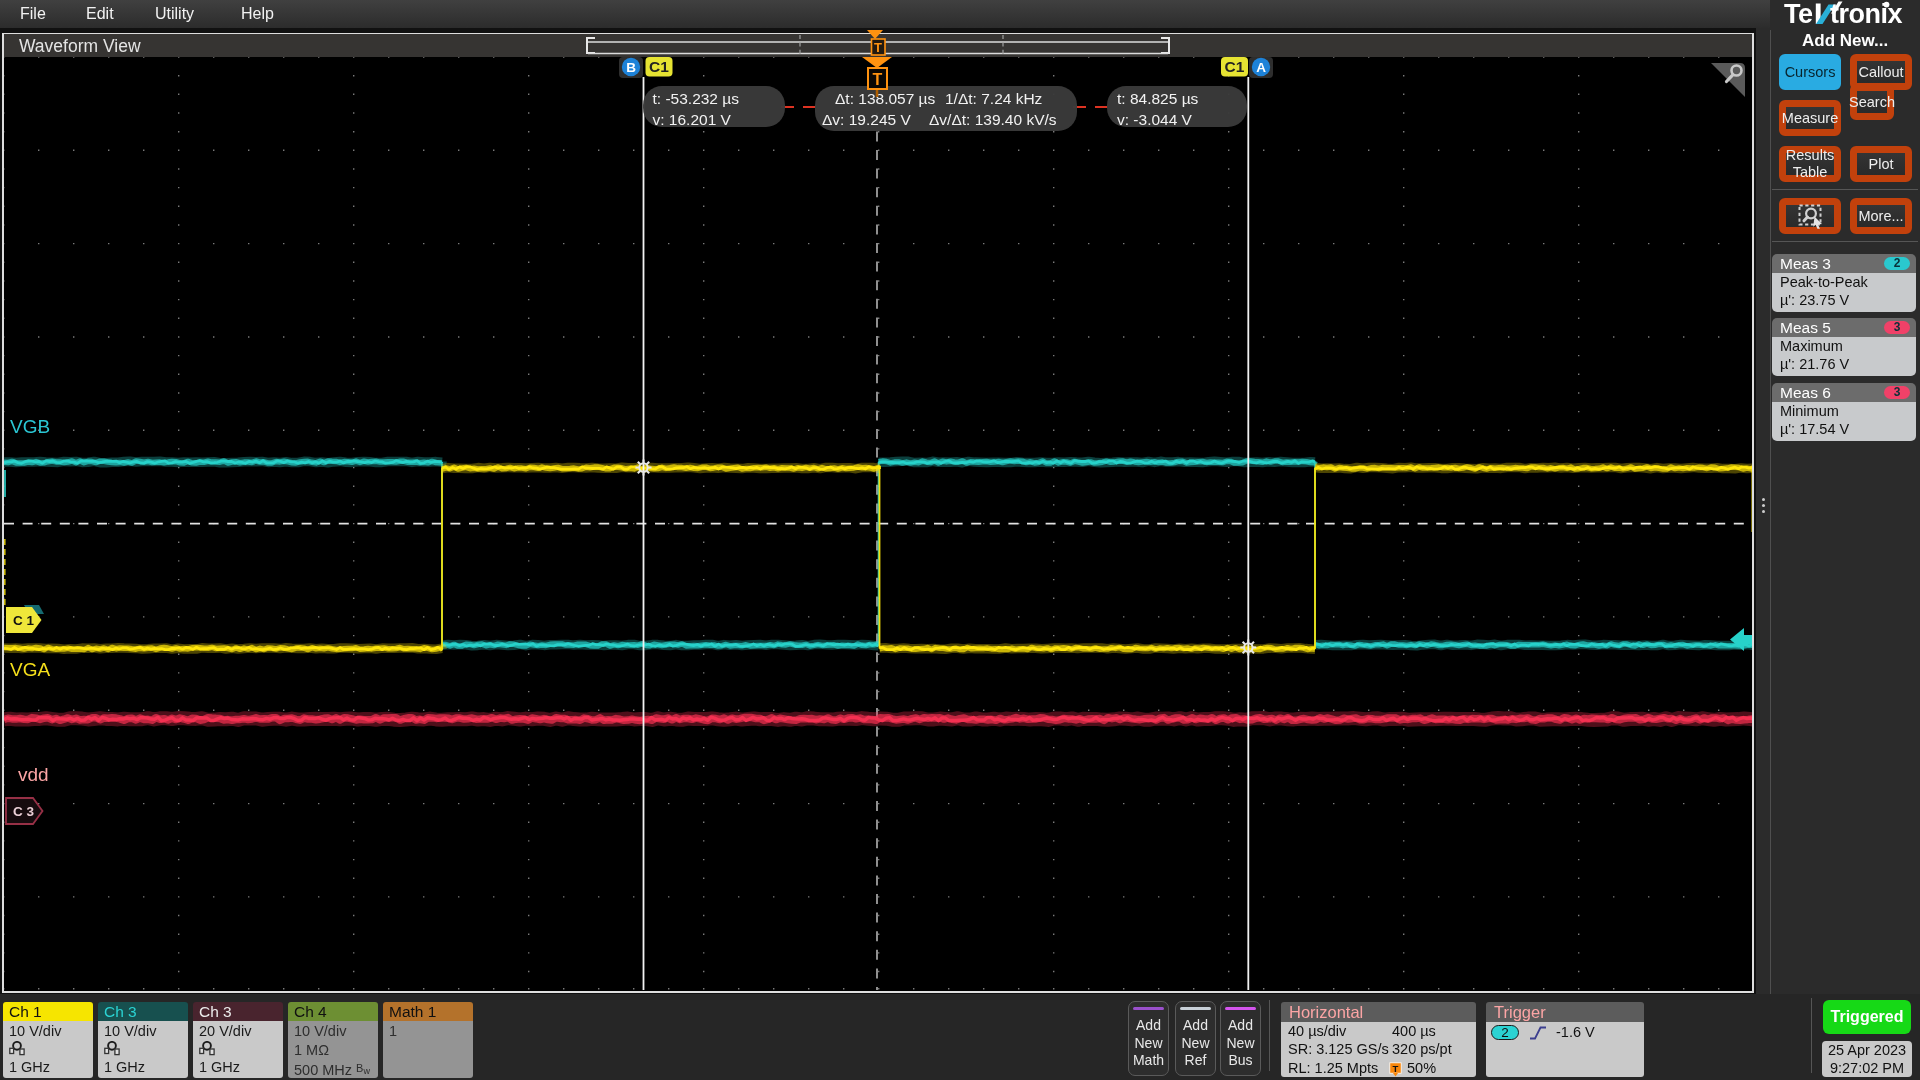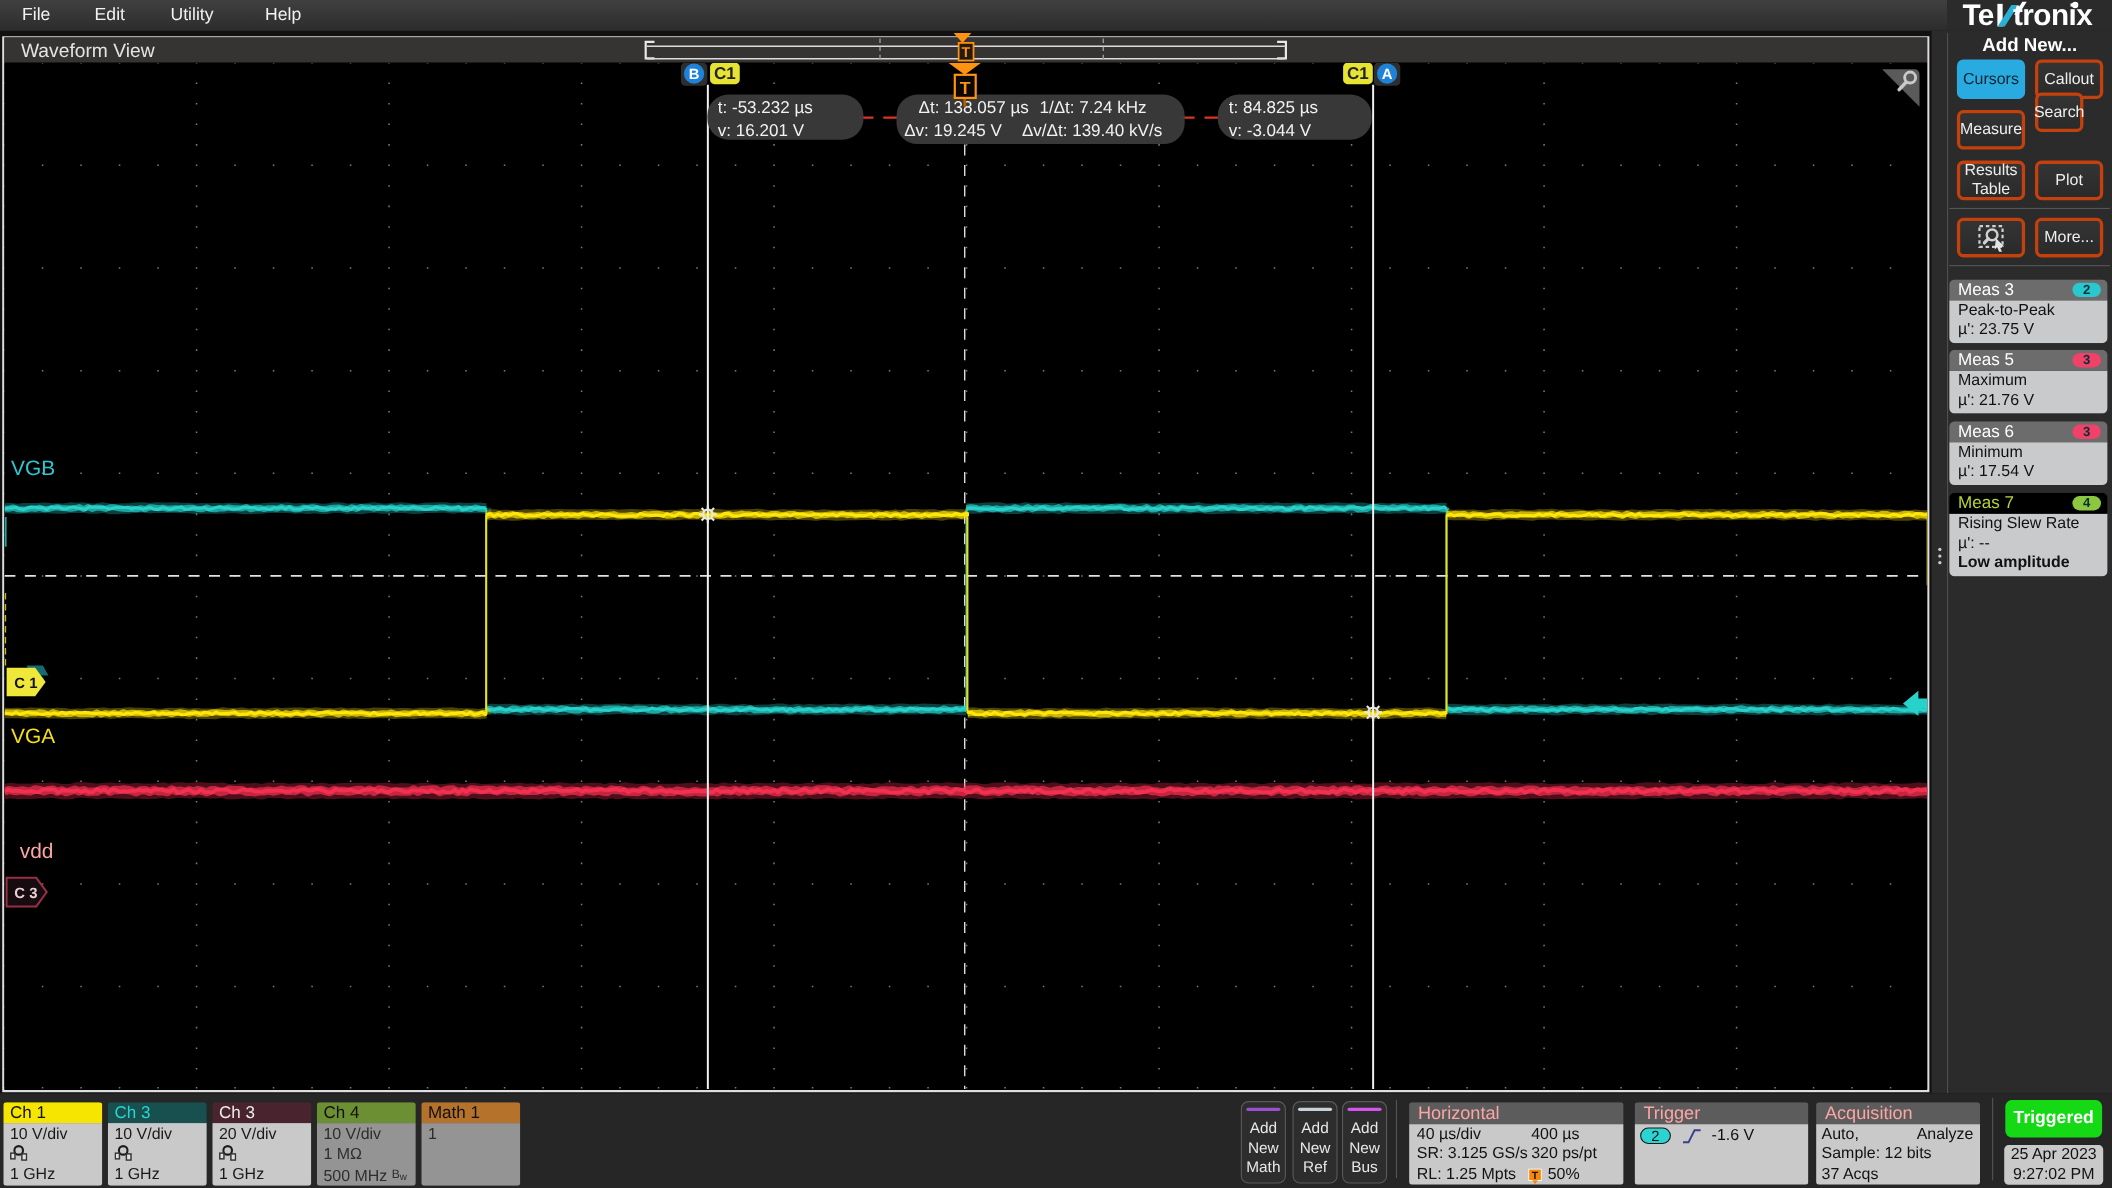--- a/index.html
+++ b/index.html
@@ -3,21 +3,21 @@
 *{margin:0;padding:0;box-sizing:border-box}
 html,body{width:1920px;height:1080px;overflow:hidden;background:#111;font-family:"Liberation Sans",sans-serif}
 .abs{position:absolute}
 #menubar{position:absolute;left:0;top:0;width:1920px;height:28px;background:linear-gradient(#404040,#2c2c2c);color:#f2f2f2;font-size:16px}
 #menubar span{position:absolute;top:5px}
 #sidebar{position:absolute;left:1756px;top:28px;width:164px;height:966px;background:#2b2b2b}
 #sidebar .vdiv{position:absolute;left:14px;top:2px;width:1px;height:964px;background:#4f4f4f}
 #wfwin{position:absolute;left:2px;top:33px;width:1752px;height:960px;background:#000;border:2px solid #dedede;border-top:1px solid #dedede}
 #titlebar{position:absolute;left:0;top:0;width:1748px;height:23px;background:#363432;color:#e4e4e4;font-size:17.5px}
 #plot{position:absolute;left:0px;top:23px;width:1748px;height:933px;background:#000;overflow:hidden}
-.btn{position:absolute;background:linear-gradient(#343434,#2a2a2a);border:3px solid #c2410c;border-radius:6px;color:#eee;display:flex;align-items:center;justify-content:center;text-align:center;font-size:14.5px}
+.btn{position:absolute;background:linear-gradient(#343434,#2a2a2a);border:7px solid #c2410c;border-radius:6px;color:#eee;display:flex;align-items:center;justify-content:center;text-align:center;font-size:14.5px}
 .meas{position:absolute;left:16px;width:144px;border-radius:5px;overflow:hidden}
 .meas .hd{height:19px;background:#6c6c6c;color:#fff;font-size:15.5px;padding-left:8px;line-height:19px;position:relative}
 .meas .bd{background:#c8cacc;color:#111;font-size:14.5px;padding:1px 0 3px 8px;line-height:17.6px}
 .badge{position:absolute;right:6px;top:3px;width:26px;height:13px;border-radius:7px;font-size:12px;color:#083038;text-align:center;line-height:13px;font-weight:bold}
 #botbar{position:absolute;left:0;top:994px;width:1920px;height:86px;background:#262626}
 .chbox{position:absolute;top:8px;width:90px;height:76px;border-radius:3px;overflow:hidden;font-size:14.5px}
 .chbox .h{height:19px;line-height:19px;padding-left:6px;font-size:15.5px}
 .chbox .b{height:57px;padding:1px 0 0 6px;line-height:18px;color:#1a1a1a}
 .addbtn{position:absolute;top:7px;width:41px;height:75px;background:#2d2d2d;border:1px solid #5a5a5a;border-radius:7px;color:#e8e8e8;font-size:14px;text-align:center;line-height:17.5px;padding-top:15px}
 .addbtn i{position:absolute;left:4px;right:4px;top:5px;height:3px;border-radius:2px}
@@ -66,24 +66,20 @@
     <div class="hd">Meas 3<span class="badge" style="background:#2ac8ce">2</span></div>
     <div class="bd">Peak-to-Peak<br>µ': 23.75 V</div>
   </div>
   <div class="meas" style="top:290px">
     <div class="hd">Meas 5<span class="badge" style="background:#f04168">3</span></div>
     <div class="bd">Maximum<br>µ': 21.76 V</div>
   </div>
   <div class="meas" style="top:355px">
     <div class="hd">Meas 6<span class="badge" style="background:#f04168">3</span></div>
     <div class="bd">Minimum<br>µ': 17.54 V</div>
-  </div>
-  <div class="meas" style="top:420px">
-    <div class="hd" style="background:#000;color:#b8d434">Meas 7<span class="badge" style="background:#8dc63f">4</span></div>
-    <div class="bd">Rising Slew Rate<br>µ': --<br><b>Low amplitude</b></div>
   </div>
   <div class="abs" style="left:6px;top:470px;width:3px;height:3px;background:#ccc;border-radius:2px;box-shadow:0 6px #ccc,0 12px #ccc"></div>
 </div>
 <div id="wfwin">
   <div id="titlebar">
       <span style="position:absolute;left:15px;top:2px">Waveform View</span>
     <svg width="1748" height="23" style="position:absolute;left:0;top:0">
       <path d="M591 4 h-8 v15 h8" fill="none" stroke="#e8e8e8" stroke-width="2"></path>
       <path d="M1157 4 h8 v15 h-8" fill="none" stroke="#e8e8e8" stroke-width="2"></path>
       <line x1="584" y1="8" x2="1164" y2="8" stroke="#dcdcdc" stroke-width="1.4"></line>
@@ -257,25 +253,16 @@
   <div class="panel" style="left:1486px;width:158px;height:75px">
     <div class="h">Trigger</div>
     <div class="b" style="height:55px">
       <span class="abs" style="left:5px;top:3.5px;width:28px;height:15px;background:#2bd3d3;border:1.6px solid #1a1a1a;border-radius:9px;font-size:13.5px;color:#111;text-align:center;line-height:14px">2</span>
       <svg class="abs" style="left:43px;top:4px" width="18" height="14">
           <path d="M1 12.5 H6 L11.5 1.5 H17" fill="none" stroke="#3c3f8f" stroke-width="1.8"></path>
         </svg>
       <span class="abs" style="left:70px;top:2px">-1.6 V</span>
     </div>
   </div>
-  <div class="panel" style="left:1651px;width:149px;height:75px">
-    <div class="h">Acquisition</div>
-    <div class="b" style="height:55px">
-      <span class="abs" style="left:5px;top:1px">Auto,</span>
-        <span class="abs" style="right:6px;top:1px">Analyze</span>
-      <span class="abs" style="left:5px;top:19.5px">Sample: 12 bits</span>
-      <span class="abs" style="left:5px;top:38px">37 Acqs</span>
-    </div>
-  </div>
   <div class="abs" style="left:1811px;top:4px;width:1px;height:75px;background:#555"></div>
   <div class="abs" style="left:1823px;top:6px;width:88px;height:34px;background:#16d916;border-radius:6px;color:#fff;font-weight:bold;font-size:16px;text-align:center;line-height:34px">Triggered</div>
   <div class="abs" style="left:1822px;top:47px;width:90px;height:36px;background:#c9c9c9;border-radius:4px;color:#111;font-size:14.5px;text-align:center;line-height:17.5px;padding-top:1px">25 Apr 2023<br>9:27:02 PM</div>
 </div>
 
 </body></html>

